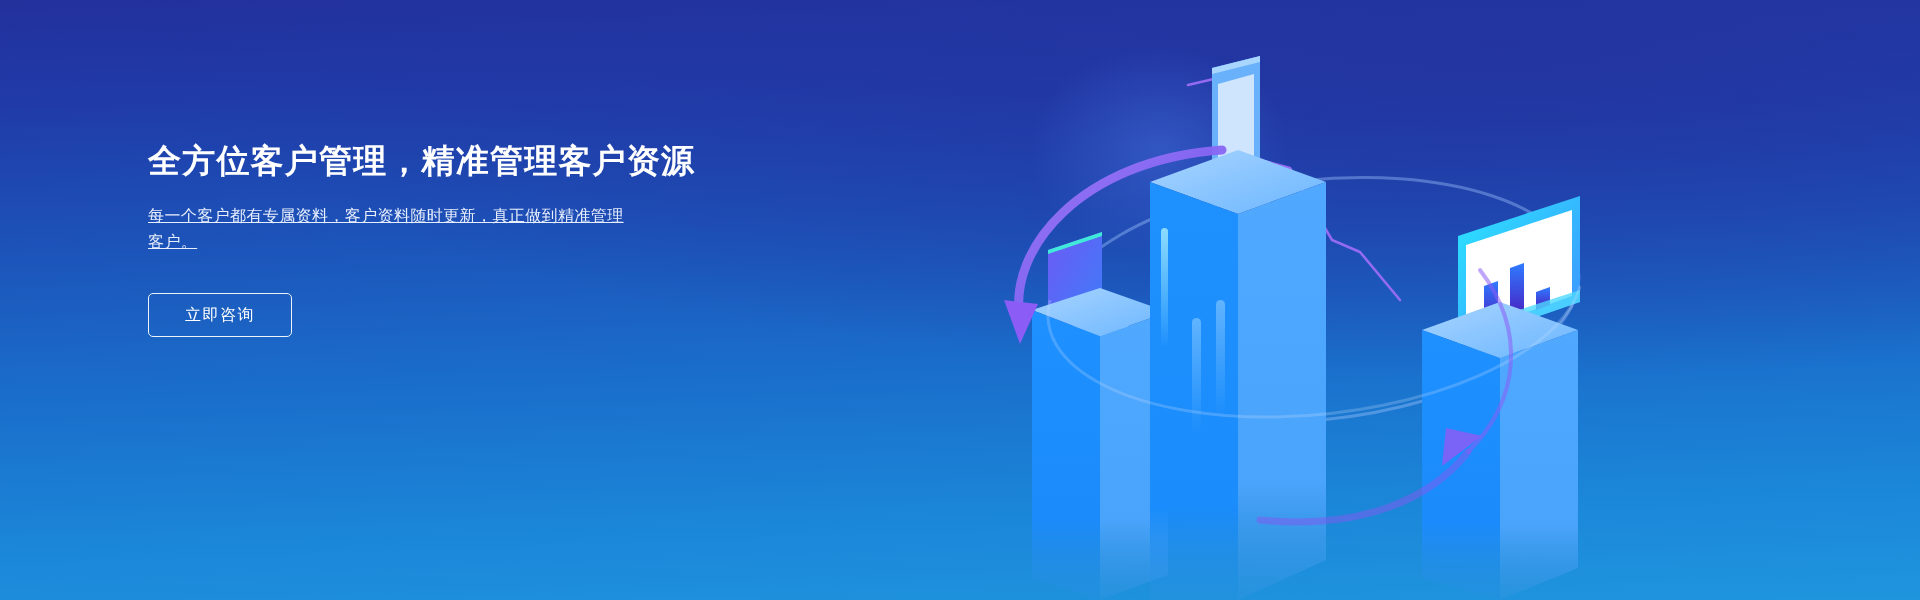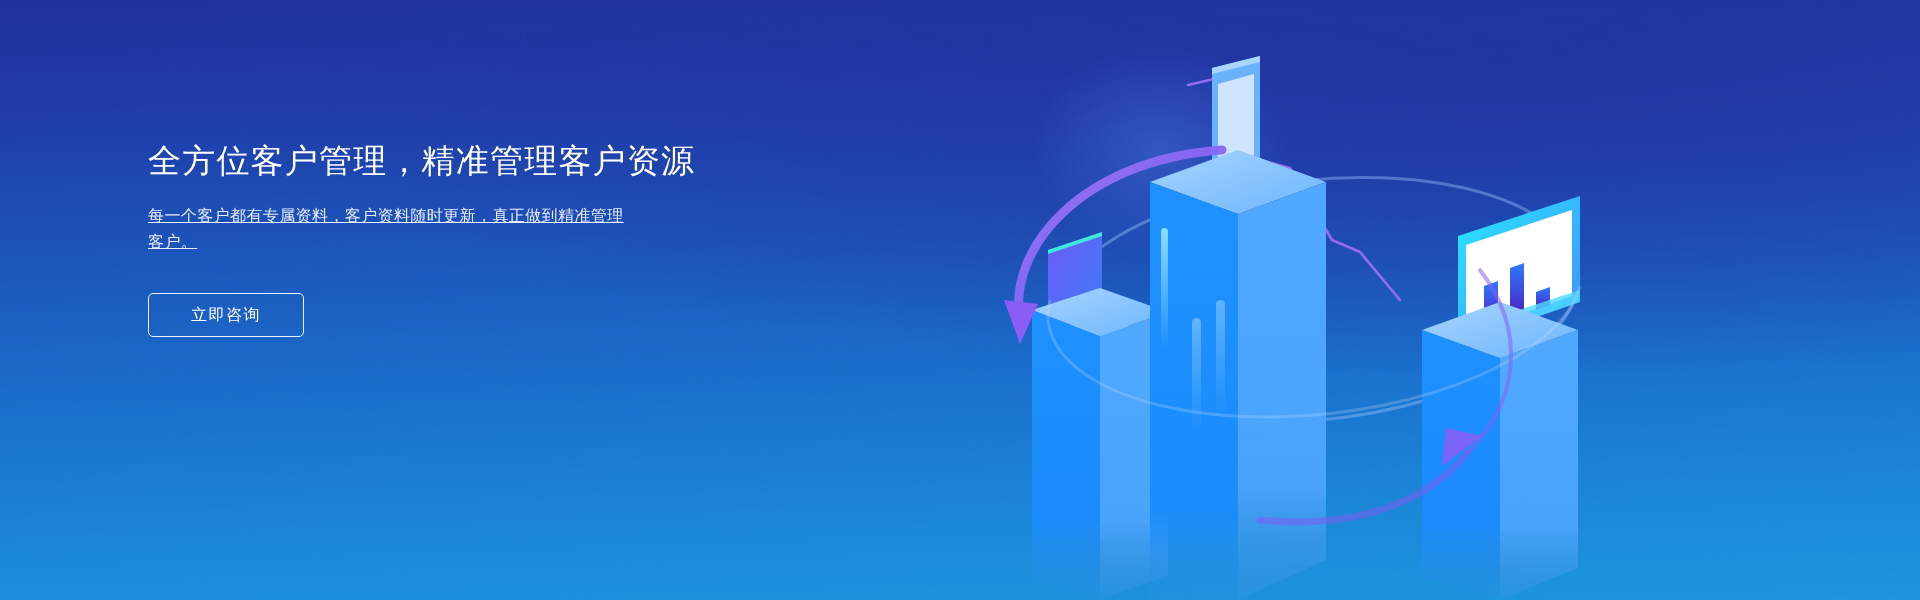--- a/index.html
+++ b/index.html
@@ -25,41 +25,41 @@
     position: absolute;
     left: 148px;
     top: 140px;
     width: 640px;
     z-index: 20;
   }
   .headline {
     margin: 0;
     color: #ffffff;
     font-size: 33px;
-    font-weight: normal;
+    font-weight: bold;
     letter-spacing: 1.2px;
     line-height: 1.25;
     white-space: nowrap;
   }
   .subtitle {
     margin: 22px 0 0 0;
     color: #e7eefc;
     font-size: 16px;
     line-height: 1.62;
     letter-spacing: 0.4px;
     max-width: 478px;
     font-weight: normal;
     text-decoration: underline;
   }
   .cta-button {
     display: inline-flex;
     align-items: center;
     justify-content: center;
     margin-top: 38px;
-    width: 156px;
+    width: 144px;
     height: 44px;
     border: 1px solid rgba(255,255,255,0.92);
     border-radius: 5px;
     background: transparent;
     color: #ffffff;
     font-size: 16px;
     letter-spacing: 1.5px;
     font-family: inherit;
     cursor: pointer;
     padding: 0;

